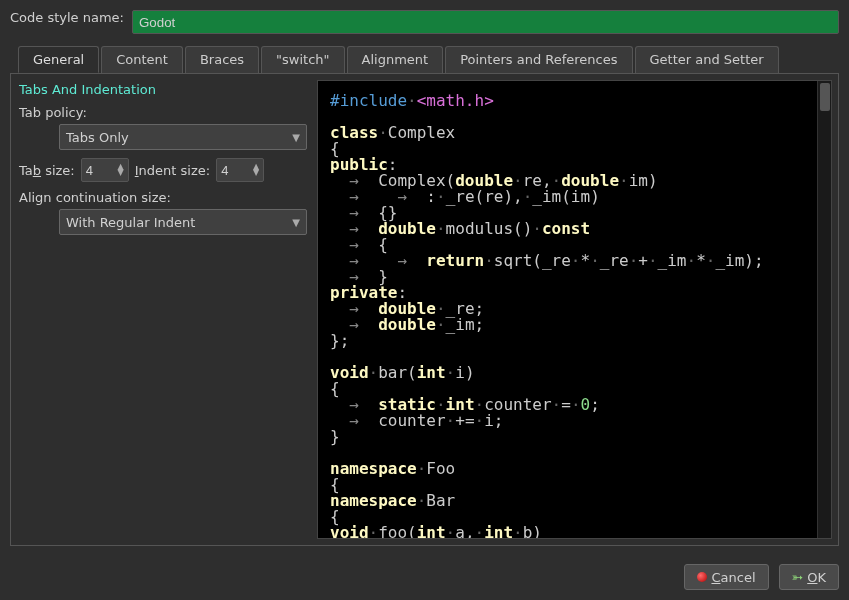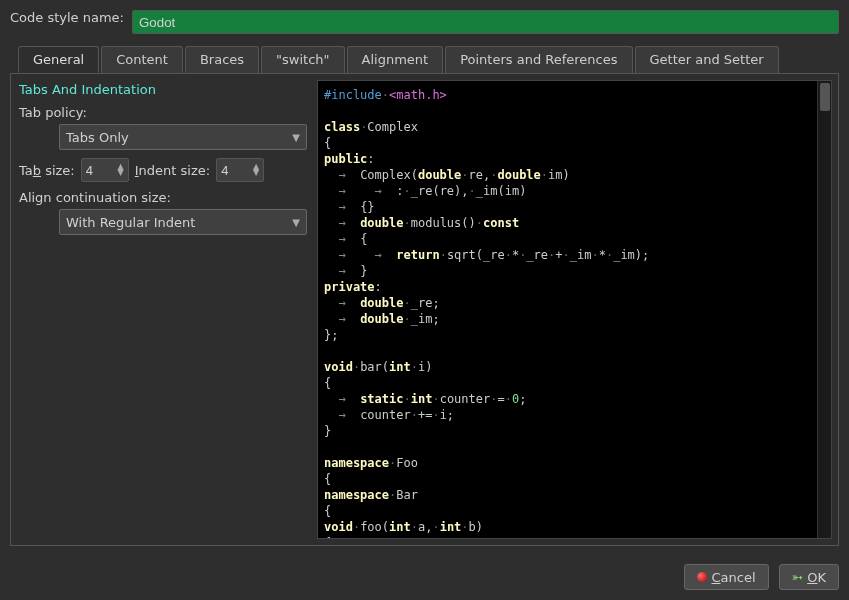--- a/index.html
+++ b/index.html
@@ -97,22 +97,22 @@
     width: 20px;
     font-size: 13px;
   }
   .spin-btns { display: flex; flex-direction: column; line-height: 6px; font-size: 8px; color:#aaa; }
   .underline-letter { text-decoration: underline; }
   .code-pane {
     flex: 1;
     background: #000;
     color: #ccc;
     font-family: "DejaVu Sans Mono","Liberation Mono", monospace;
-    font-size: 12px;
-    padding: 6px;
+    font-size: 16px;
+    padding: 12px;
     overflow: hidden;
     position: relative;
     margin: 6px;
     border: 1px solid #444;
     white-space: pre;
     line-height: 16px;
   }
   .scrollbar {
     position: absolute;
     right: 0; top: 0;

